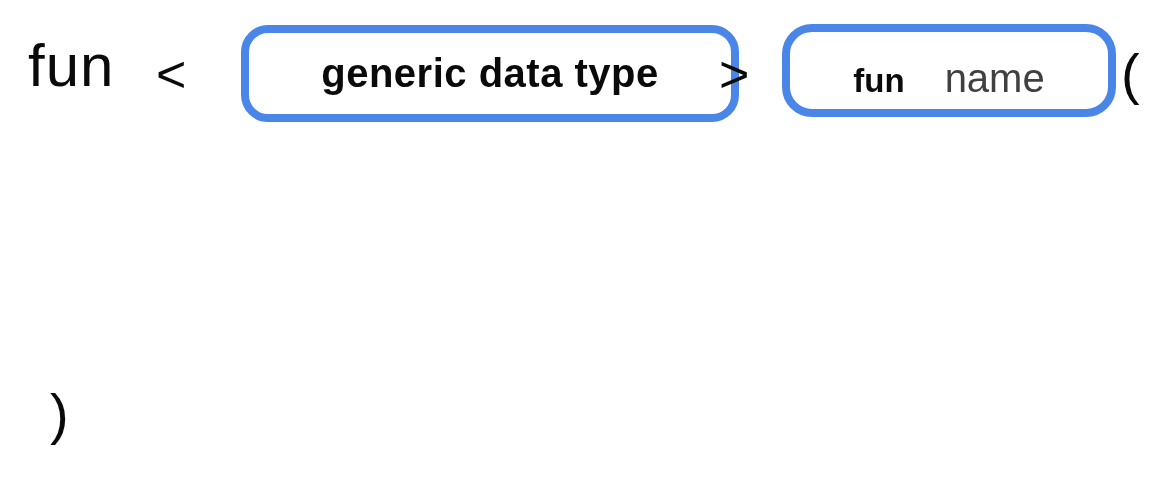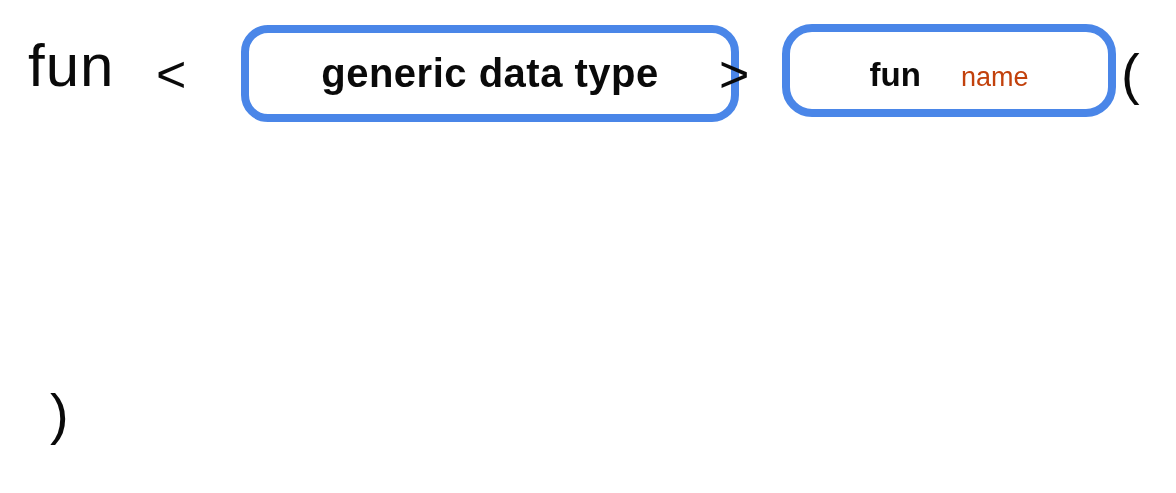--- a/index.html
+++ b/index.html
@@ -66,23 +66,23 @@
     font-weight: 700;
     color: #0a0a0a;
     letter-spacing: 0.5px;
   }
   .label-fun-kw {
     font-size: 33px;
     font-weight: 700;
     color: #0a0a0a;
   }
   .label-name {
-    font-size: 27px;
+    font-size: 40px;
     font-weight: 400;
-    color: #c2410c;
+    color: #404040;
   }
   .label-properties {
     font-size: 41px;
     font-weight: 700;
     color: #0a0a0a;
     letter-spacing: 0.5px;
   }
 </style>
 </head>
 <body>

